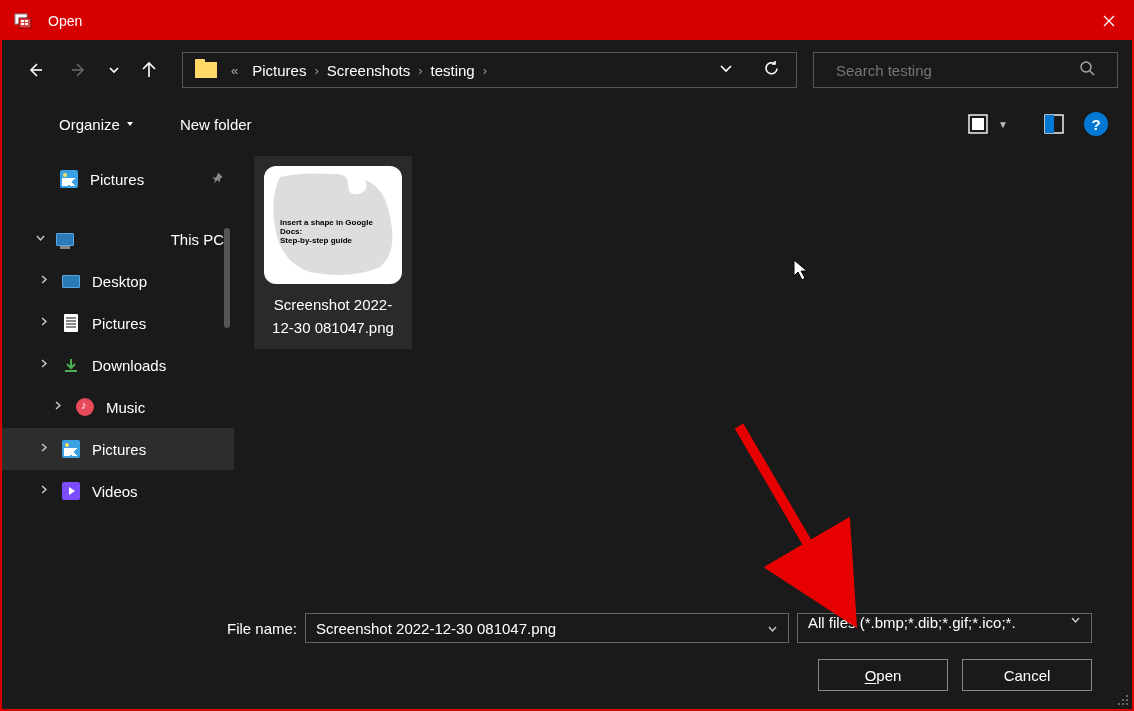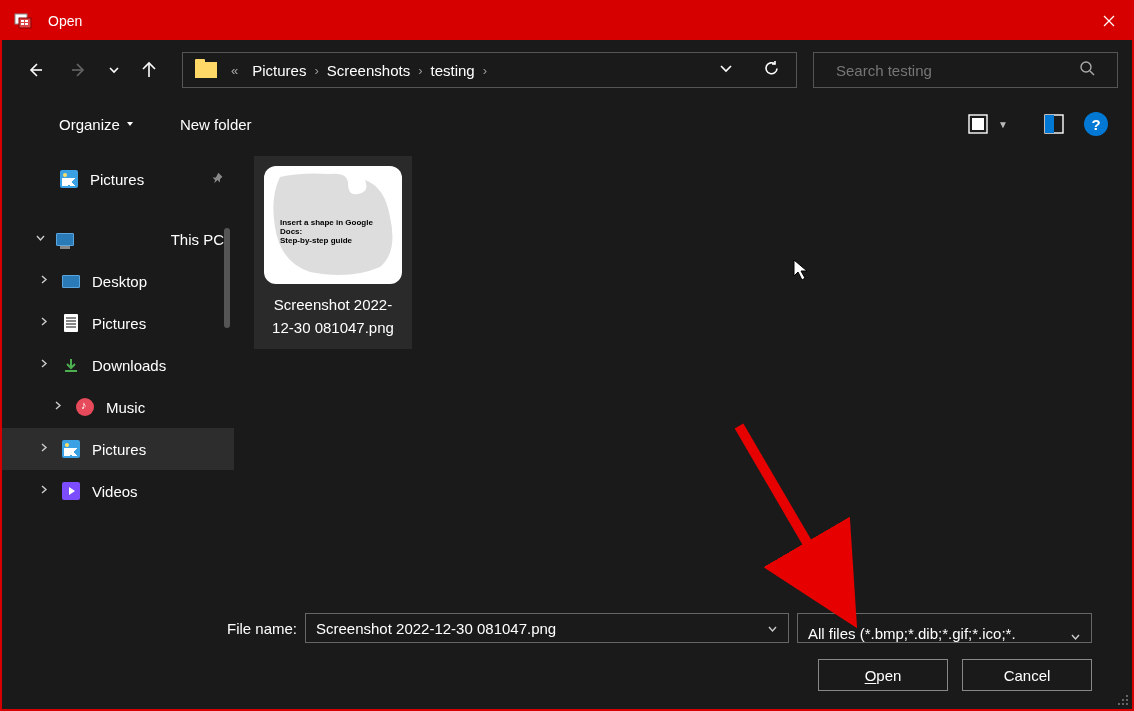--- a/index.html
+++ b/index.html
@@ -68,21 +68,21 @@
     .file-thumb { width: 138px; height: 118px; background: #fff; border-radius: 12px; padding: 6px; position: relative; overflow: hidden; display: flex; flex-direction: column; align-items: center; justify-content: center; }
     .file-thumb-blob { position: absolute; inset: 6px; }
     .thumb-text1 { font-size: 8px; font-weight: 600; color: #000; position: relative; z-index: 1; text-align: left; width: 100%; padding: 0 10px; margin-top: 12px; }
     .thumb-text2 { font-size: 8px; font-weight: 600; color: #000; position: relative; z-index: 1; text-align: left; width: 100%; padding: 0 10px; }
     .file-name { color: #fff; font-size: 15px; text-align: center; margin-top: 10px; line-height: 1.5; }
     
     .footer { height: 122px; padding: 26px 40px 18px; display: flex; flex-direction: column; }
     .filename-row { display: flex; align-items: center; gap: 8px; }
     .filename-label { color: #fff; font-size: 15px; width: 255px; text-align: right; }
     .filename-input { flex: 1; height: 30px; border: 1px solid #666; background: transparent; color: #fff; padding: 0 10px; font-size: 15px; display: flex; align-items: center; justify-content: space-between; cursor: pointer; }
-    .filetype-select { width: 295px; height: 30px; border: 1px solid #666; background: transparent; color: #fff; padding: 0 10px; font-size: 15px; display: flex; align-items: flex-end; justify-content: space-between; cursor: pointer; }
+    .filetype-select { width: 295px; height: 30px; border: 1px solid #666; background: transparent; color: #fff; padding: 0 10px; font-size: 15px; display: flex; align-items: flex-start; justify-content: space-between; cursor: pointer; }
     .button-row { display: flex; justify-content: flex-end; gap: 14px; margin-top: 16px; }
     .btn { width: 130px; height: 32px; border: 1px solid #888; background: transparent; color: #fff; font-size: 15px; cursor: pointer; display: flex; align-items: center; justify-content: center; }
     
     .arrow-overlay { position: absolute; top: 416px; left: 717px; pointer-events: none; z-index: 100; }
     .cursor-overlay { position: absolute; top: 258px; left: 792px; pointer-events: none; z-index: 100; }
     
     .resize-grip { position: absolute; bottom: 2px; right: 2px; width: 16px; height: 16px; pointer-events: none; }
     .resize-grip span { position: absolute; width: 2px; height: 2px; background: #666; }
   </style>
 </head>

